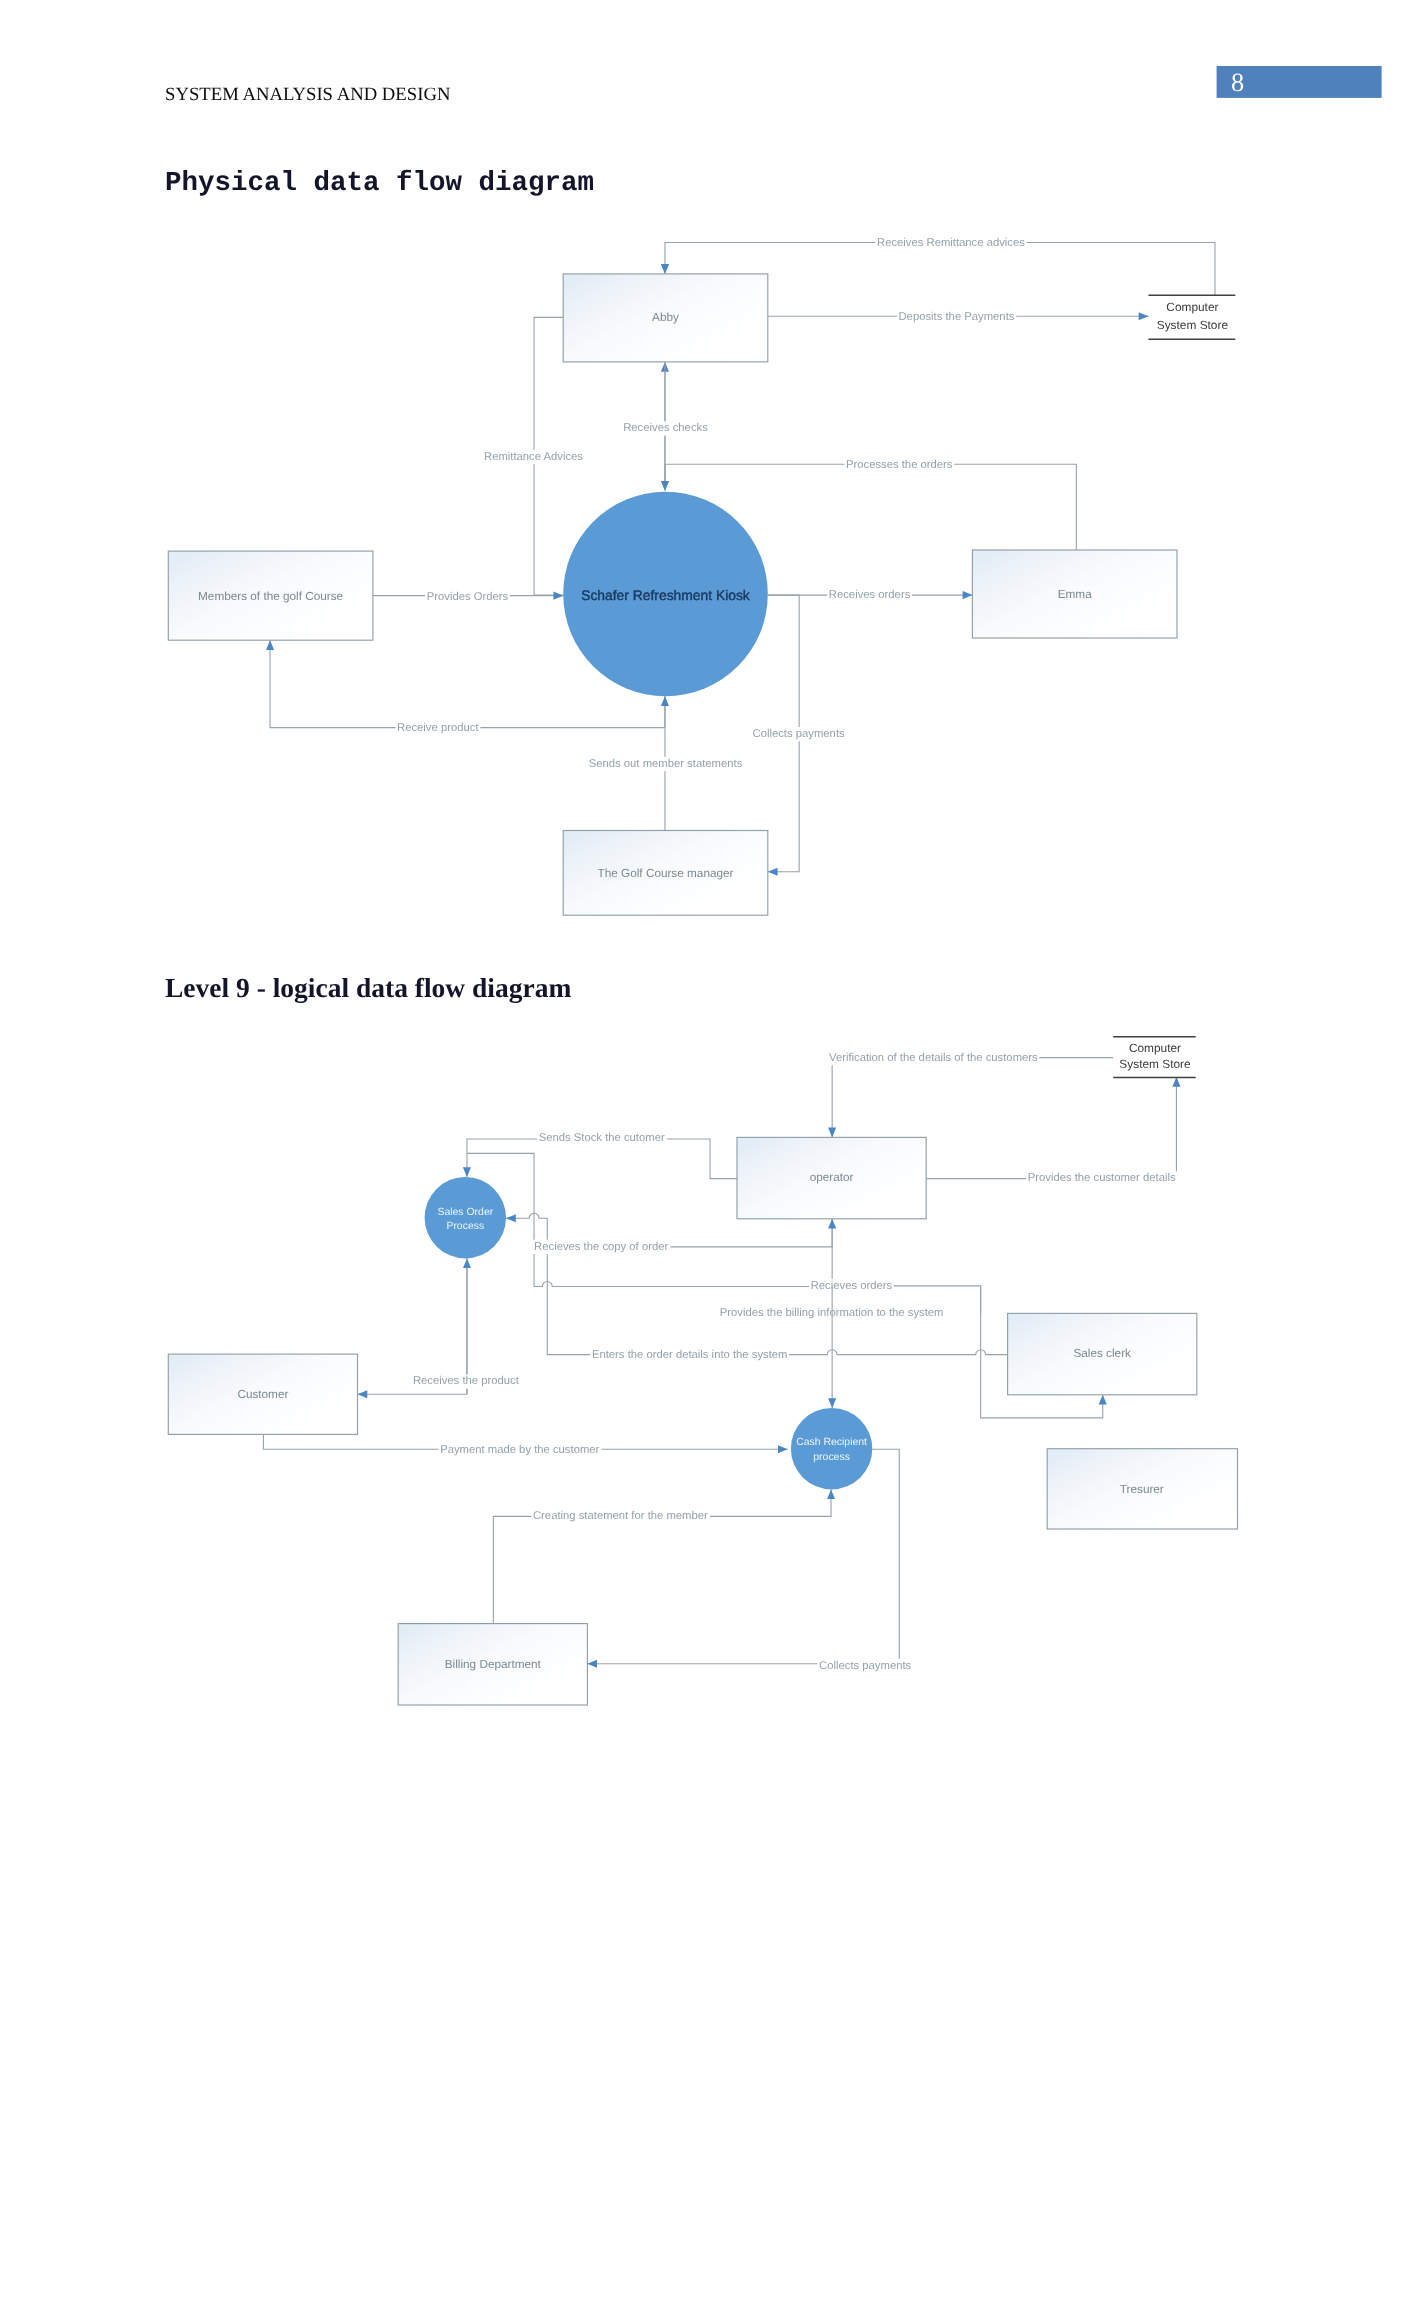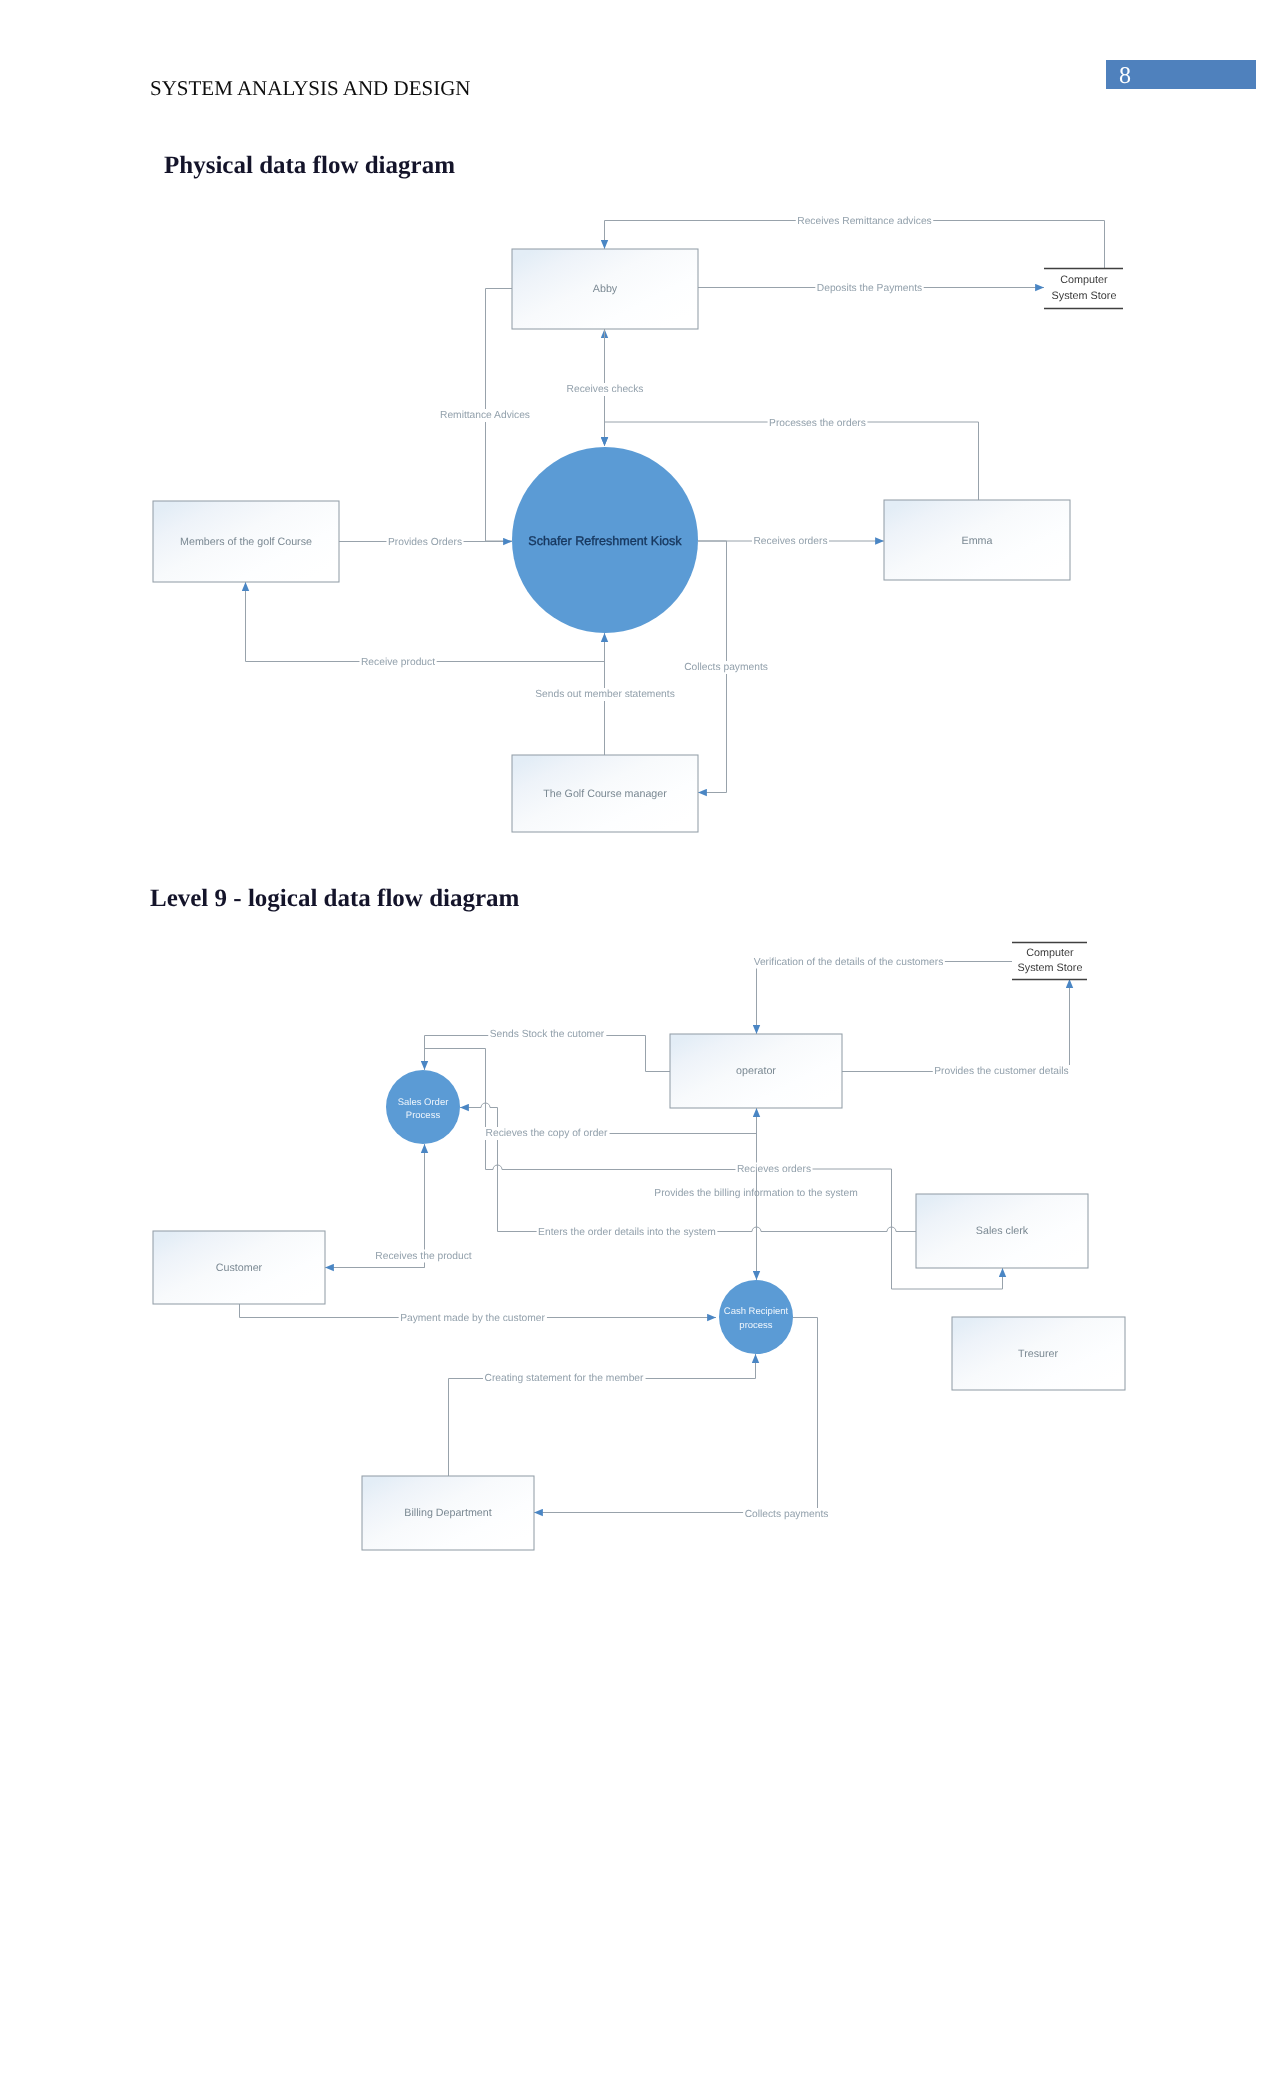--- a/index.html
+++ b/index.html
@@ -5,24 +5,24 @@
 <style>
   html,body{margin:0;padding:0;}
   body{width:1275px;height:2100px;background:#ffffff;position:relative;
        font-family:"Liberation Serif",serif;-webkit-font-smoothing:antialiased;
        text-rendering:geometricPrecision;}
   .page{position:absolute;left:0;top:0;width:1275px;height:2100px;overflow:hidden;background:#fff;}
   #pageNumBox{position:absolute;left:1106px;top:60px;width:150px;height:29px;background:#4F81BD;}
   #pageNum{position:absolute;left:1119px;top:60px;font-family:"Liberation Serif",serif;
            font-size:24px;color:#ffffff;line-height:33px;}
   #docTitle{position:absolute;left:150px;top:76px;font-family:"Liberation Serif",serif;
-            font-size:21px;color:#0d0d0d;white-space:nowrap;}
+            font-size:17px;color:#0d0d0d;white-space:nowrap;}
   .h2{position:absolute;font-family:"Liberation Serif",serif;font-weight:bold;
       font-size:25px;color:#14142a;white-space:nowrap;}
-  #h2a{left:164px;top:152px;}
+  #h2a{left:150px;top:152px;font-family:Liberation Mono, monospace;}
   #h2b{left:150px;top:885px;}
   svg.dgm{position:absolute;left:0;top:0;overflow:visible;}
   .lbl{font-family:"Liberation Sans",sans-serif;font-size:10.25px;fill:#93a1ac;
        }
   .nlbl{font-family:"Liberation Sans",sans-serif;font-size:10.7px;fill:#7b8993;}
   .plbl{font-family:"Liberation Sans",sans-serif;font-size:12.6px;fill:#17375E;
         stroke:#17375E;stroke-width:0.35px;}
   .plbl2{font-family:"Liberation Sans",sans-serif;font-size:9.5px;fill:#eef5fc;}
   .dslbl{font-family:"Liberation Sans",sans-serif;font-size:10.8px;fill:#3a3a3a;}
 </style>

